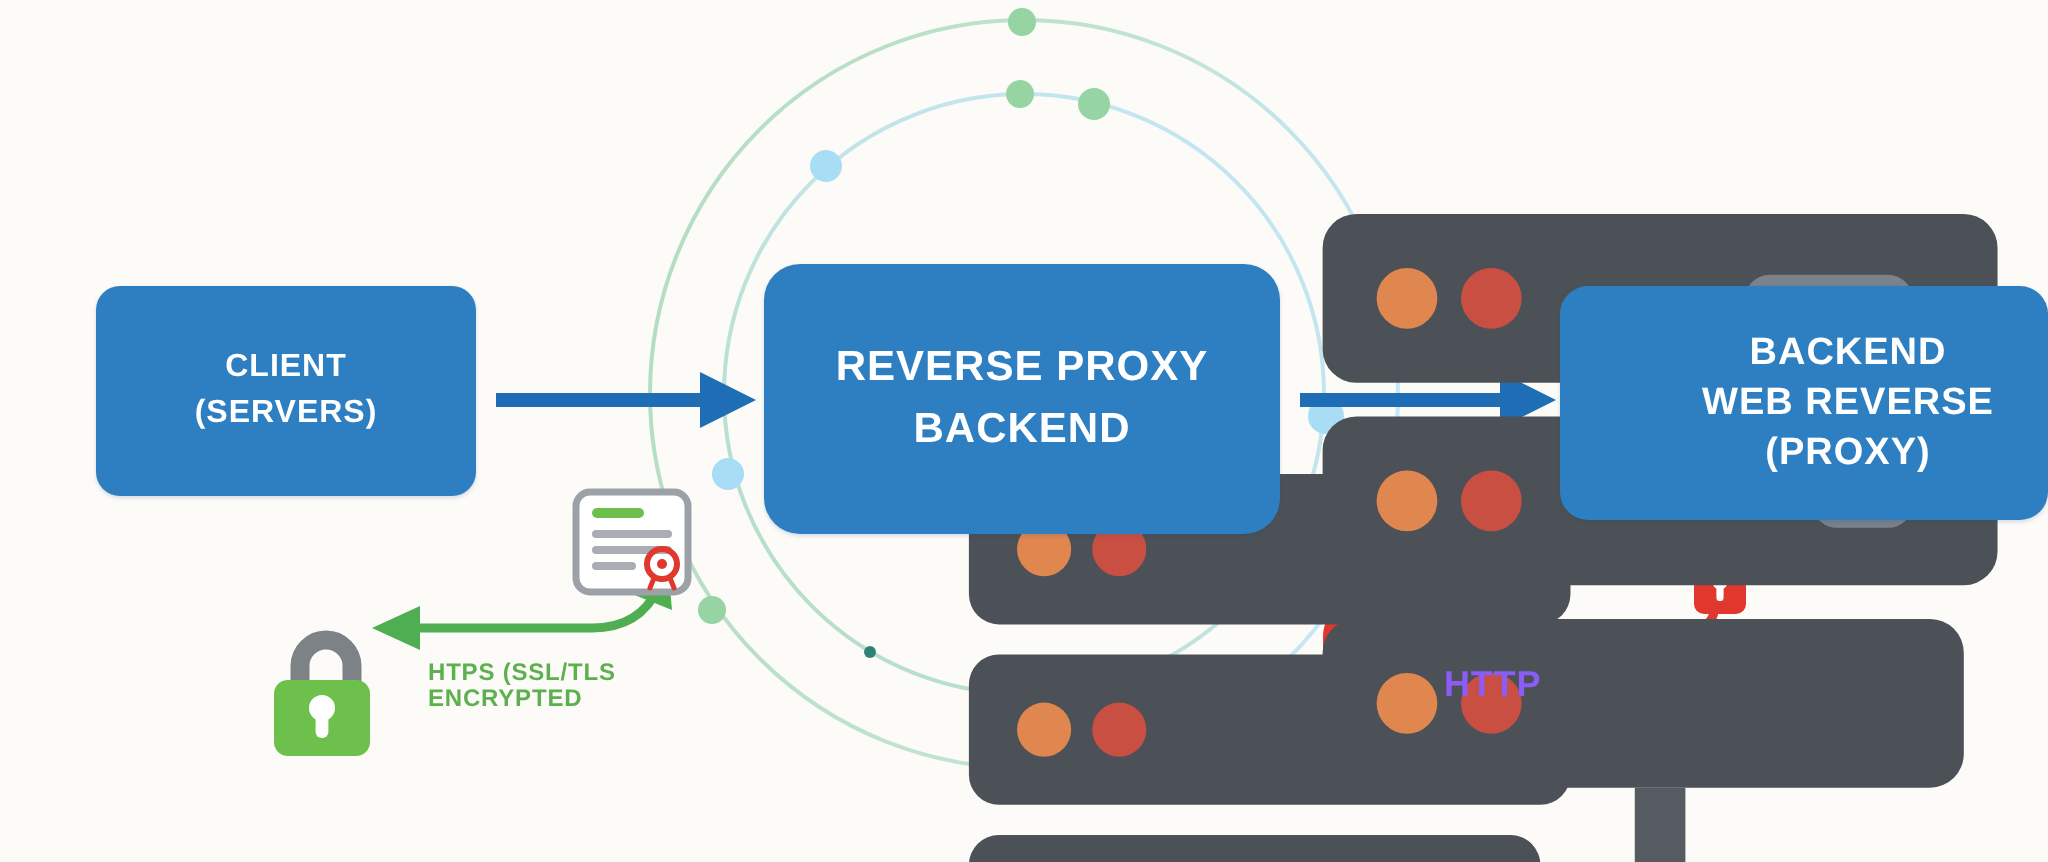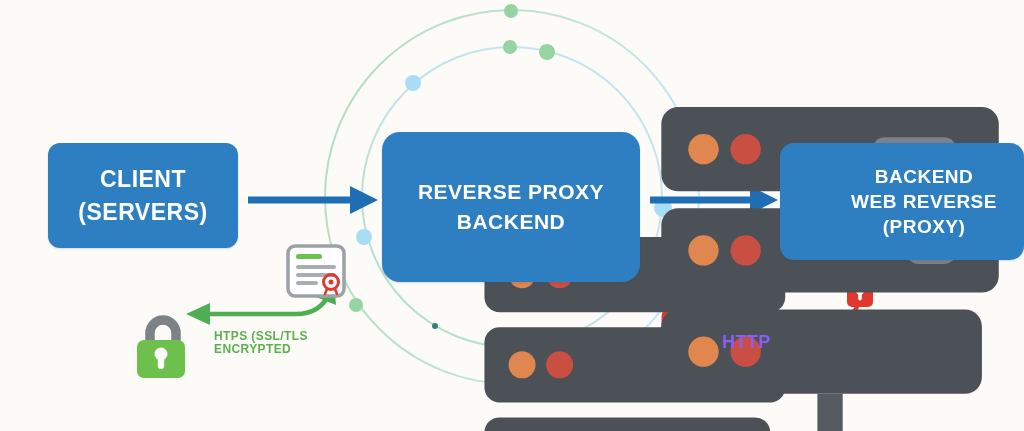--- a/index.html
+++ b/index.html
@@ -5,22 +5,22 @@
   html,body{margin:0;padding:0;}
   body{width:1024px;height:431px;overflow:hidden;font-family:"Liberation Sans",sans-serif;}
   .canvas{position:relative;width:1024px;height:431px;background:#fcfbf8;}
   svg.layer{position:absolute;left:0;top:0;width:1024px;height:431px;}
   .node{
     position:absolute;display:flex;flex-direction:column;align-items:center;justify-content:center;
     background:#2e7fc2;color:#ffffff;font-weight:bold;text-align:center;
     letter-spacing:.5px;box-shadow:0 1px 2px rgba(40,80,120,.18);
   }
   .node span{display:block;}
-  .node-client{left:48px;top:143px;width:190px;height:105px;border-radius:12px;font-size:23px;line-height:1.4;}
-  .node-proxy{left:382px;top:132px;width:258px;height:150px;border-radius:18px;font-size:21px;line-height:1.45;}
+  .node-client{left:48px;top:143px;width:190px;height:105px;border-radius:12px;font-size:16px;line-height:1.4;}
+  .node-proxy{left:382px;top:132px;width:258px;height:135px;border-radius:18px;font-size:21px;line-height:1.45;}
   .node-backend{left:780px;top:143px;width:200px;height:117px;border-radius:14px;font-size:19px;line-height:1.32;padding-left:44px;}
   .caption{position:absolute;font-weight:bold;letter-spacing:.4px;}
   .caption span{display:block;}
   .caption-secure{left:214px;top:330px;color:#5cb14e;font-size:12px;line-height:1.08;}
   .caption-insecure{left:722px;top:332px;color:#8b5cf6;font-size:18px;line-height:1.16;}
 </style>
 </head>
 <body>
 
 <div class="canvas">

